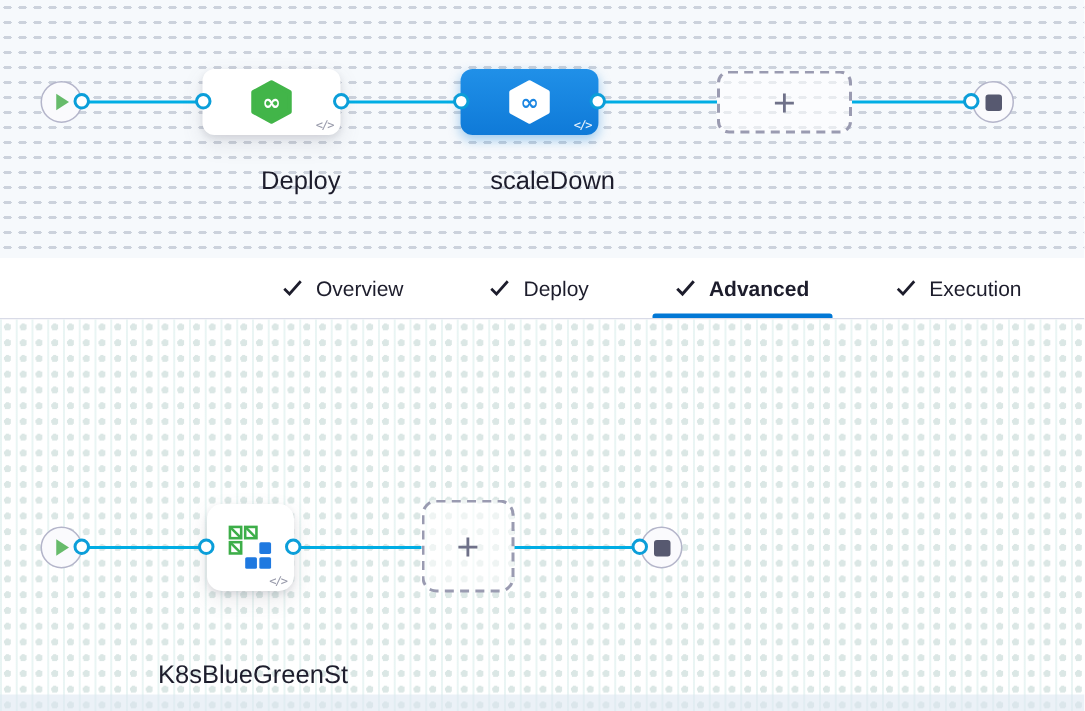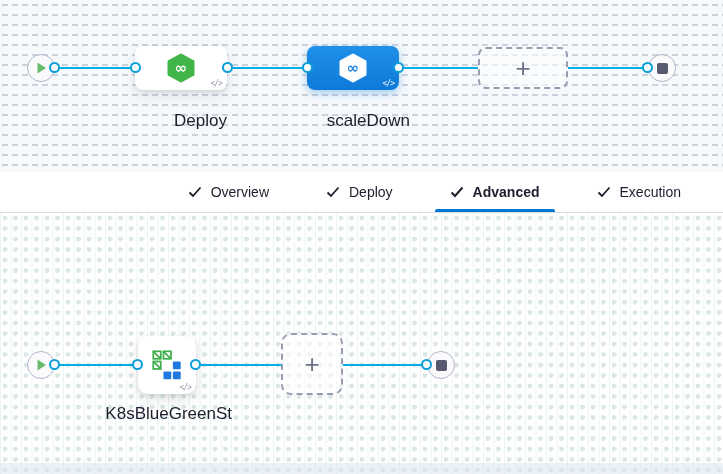--- a/index.html
+++ b/index.html
@@ -84,21 +84,21 @@
     position:absolute; border:2px dashed #9a9bb1; border-radius:8px;
     background:rgba(255,255,255,.55);
     display:flex; align-items:center; justify-content:center; z-index:3; cursor:pointer;
   }
   .plus-glyph { font-size:26px; font-weight:300; color:#6f7189; line-height:1; }
 
   .node-label {
     position:absolute; text-align:right; font-size:17px; color:#1d1d2c; z-index:3;
   }
   .node-label.sub { color:#2c2d3c; }
-  .wrap-label { line-height:22px; }
+  .wrap-label { line-height:22px;margin-top:36px; }
 </style>
 </head>
 <body>
 
 <div id="app">
 
   <div class="stage-canvas">
 
     <div class="terminal" style="left:27px; top:54px;">
       <svg width="11" height="12" viewBox="0 0 11 12">

